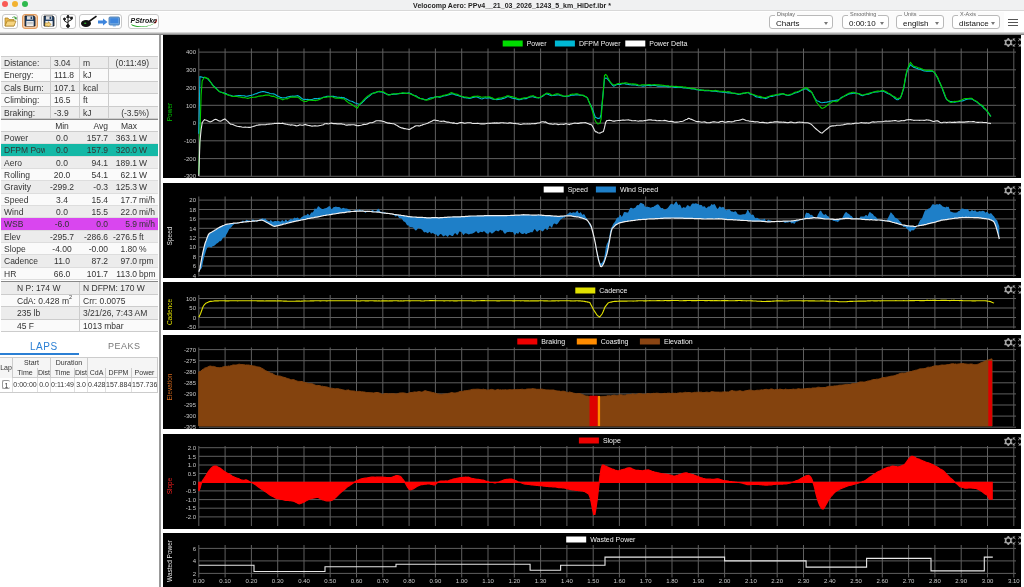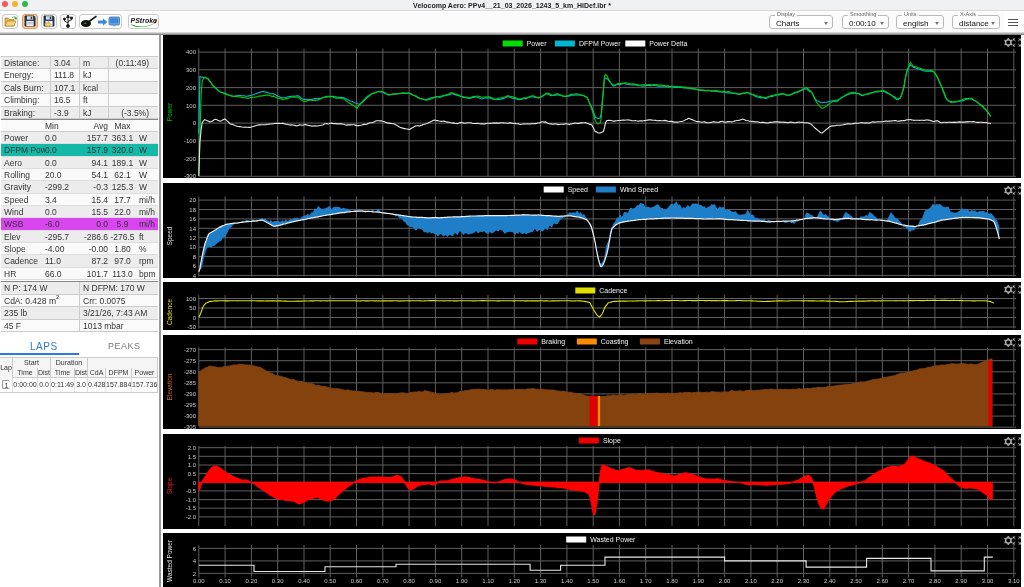--- a/index.html
+++ b/index.html
@@ -24,27 +24,27 @@
 .srow{display:flex;height:12.4px;line-height:12.4px;border-bottom:1px solid #ccc}
 .srow .c1{width:50px;padding-left:3px;border-right:1px solid #ccc}
 .srow .c2{width:29px;padding-left:3px;border-right:1px solid #ccc}
 .srow .c3{width:29px;padding-left:3px;border-right:1px solid #ccc}
 .srow .c4{flex:1;text-align:right;padding-right:9px}
 #mam{position:absolute;left:1px;top:84px;width:157px;border-top:1px solid #888}
 .mhead{display:flex;height:12px;line-height:12px;background:#fafafa;border-bottom:1px solid #ccc;font-size:8.5px}
 .mrow{display:flex;height:12.33px;line-height:12.33px;border-bottom:1px solid #ddd}
 .mrow span,.srow span,.irow span{white-space:nowrap;overflow:hidden}
 .m1{width:44px;padding-left:3px}
-.m2{width:34px;text-align:left}
+.m2{width:34px;text-align:center}
 .m3{width:29px;text-align:right}
-.m4{width:29px;text-align:center}
+.m4{width:29px;text-align:right}
 .m5{flex:1;padding-left:2px}
 #info{position:absolute;left:1px;top:246px;width:157px;border-top:1px solid #888}
 .irow{display:flex;height:12.5px;line-height:12.5px;border-bottom:1px solid #ccc}
-.i1{width:79px;padding-left:3px;border-right:1px solid #ccc}
+.i1{width:79px;padding-left:16px;border-right:1px solid #ccc}
 .i2{flex:1;padding-left:3px}
 sup{font-size:5.5px;vertical-align:top;line-height:1}
 #tabs{position:absolute;left:0;top:300px;width:159px;height:20px}
 .tab-laps{position:absolute;left:30px;top:6px;color:#2a7fd4;font-size:10px;letter-spacing:0.5px}
 .tab-peaks{position:absolute;left:108px;top:6px;color:#777;font-size:9px;letter-spacing:0.5px}
 .tab-underline{position:absolute;left:0;top:18px;width:79px;height:2px;background:#2a7fd4}
 #laptable{position:absolute;left:0;top:322px;width:158px;border:1px solid #ccc;border-left:none;font-size:7px;position:absolute}
 .lap-span{position:absolute;left:0;top:0;width:13px;height:20px;line-height:20px;text-align:center;border-right:1px solid #ccc;background:#f5f5f5;z-index:2}
 .lt-h1{display:flex;height:10px;line-height:10px;background:#f5f5f5}
 .lh-lap{width:13px;border-right:1px solid #ccc;text-align:center}

